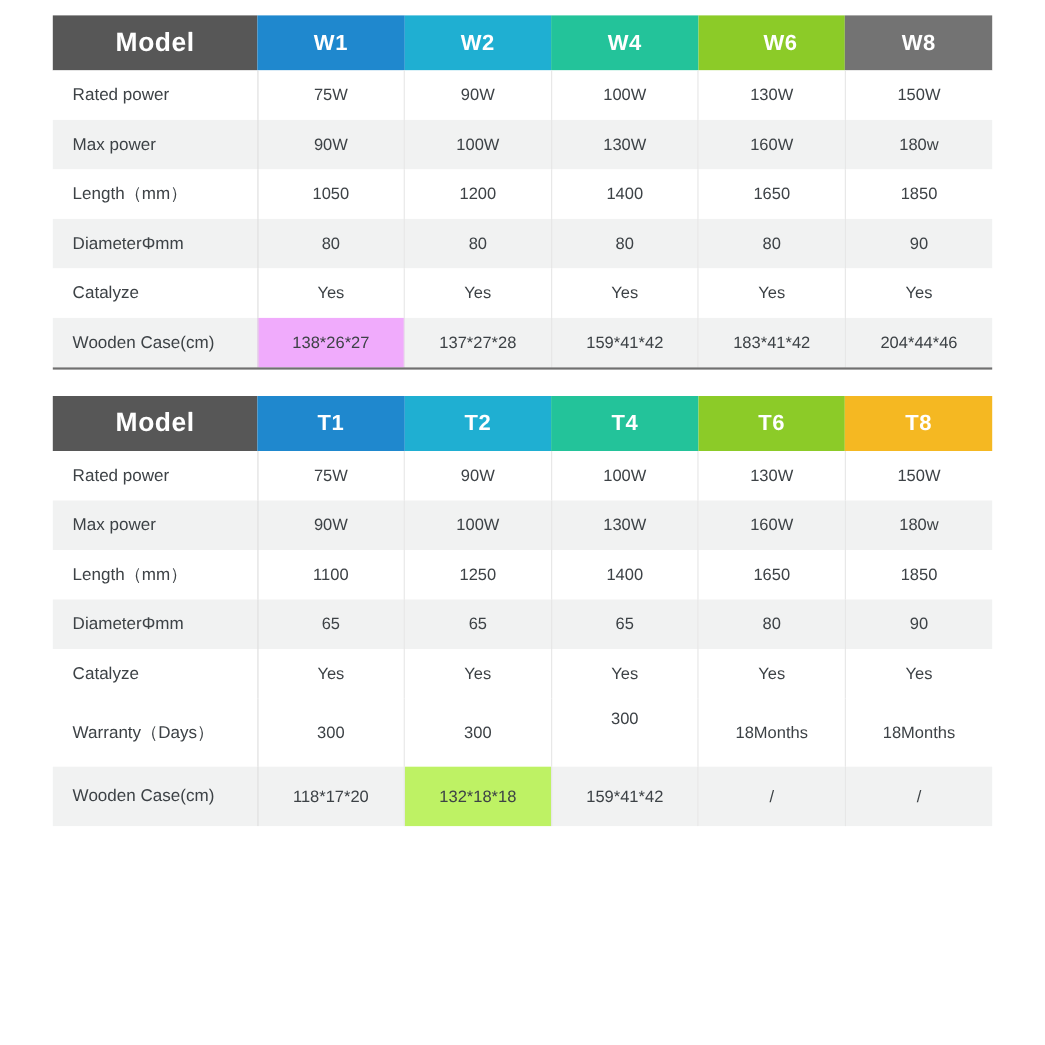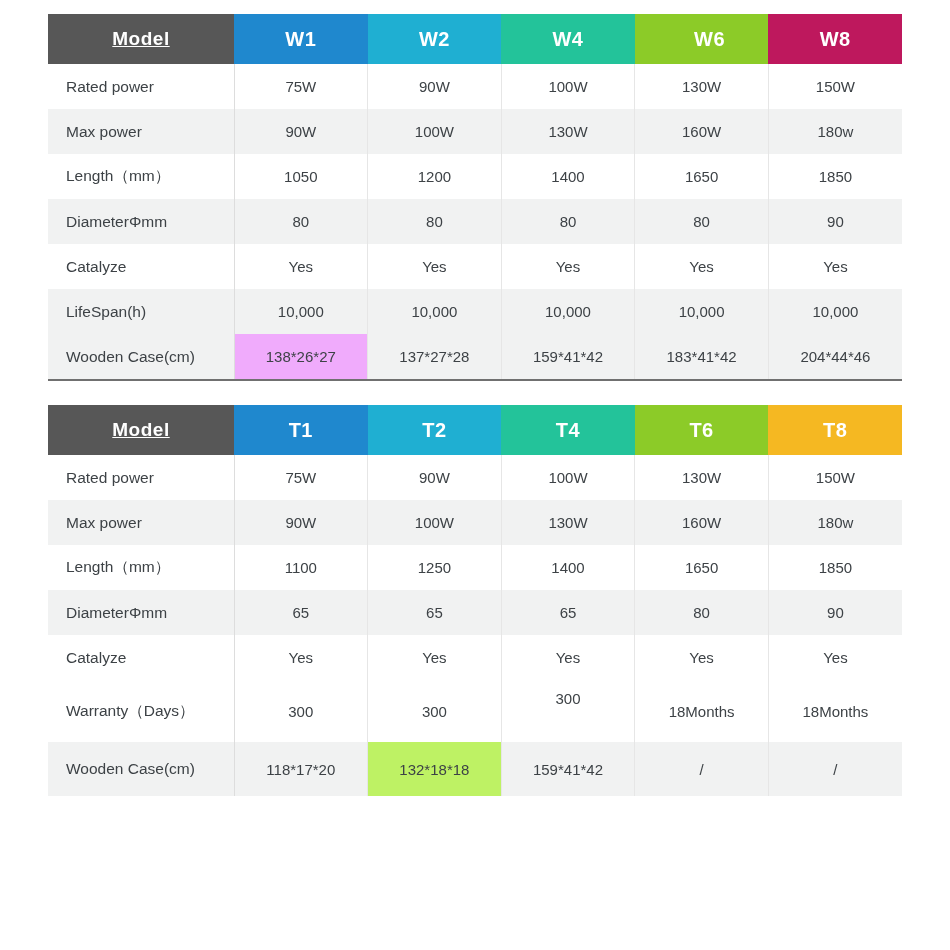--- a/index.html
+++ b/index.html
@@ -40,22 +40,21 @@
     font-size: 20px;
     font-weight: bold;
     color: #ffffff;
     text-align: center;
     vertical-align: middle;
     padding: 0;
     letter-spacing: 0.5px;
   }
   .spec-table thead th.model-head {
     background: #575757;
-    font-size: 19px;
-    text-decoration: underline;
+    font-size: 24px;
   }
 
   .spec-table tbody td {
     height: 45px;
     font-size: 15px;
     color: #3d4246;
     text-align: center;
     vertical-align: middle;
     padding: 0 4px;
     border-right: 1px solid #e6e6e6;
@@ -108,21 +107,21 @@
         <col class="col-data">
         <col class="col-data">
     </colgroup>
     <thead>
       <tr>
         <th class="model-head" style="background: rgb(87, 87, 87);">Model</th>
         <th style="background: rgb(31, 136, 206);">W1</th>
         <th style="background: rgb(31, 175, 210);">W2</th>
         <th style="background: rgb(35, 195, 154);">W4</th>
         <th style="background: rgb(140, 203, 40); padding-left: 16px;">W6</th>
-        <th style="background: #be185d; margin-left: 47px;">W8</th>
+        <th style="background: #737373; margin-left: 47px;">W8</th>
       </tr>
     </thead>
     <tbody>
       <tr class="plain">
         <td class="label-cell">Rated power</td>
         <td>75W</td>
         <td>90W</td>
         <td>100W</td>
         <td>130W</td>
         <td>150W</td>
@@ -151,28 +150,20 @@
         <td style="background: rgb(241, 242, 242);">80</td>
         <td style="background: rgb(241, 242, 242);">90</td>
       </tr>
       <tr class="plain">
         <td class="label-cell">Catalyze</td>
         <td>Yes</td>
         <td>Yes</td>
         <td>Yes</td>
         <td>Yes</td>
         <td>Yes</td>
-      </tr>
-      <tr class="alt">
-        <td class="label-cell" style="background: rgb(241, 242, 242);">LifeSpan(h)</td>
-        <td style="background: rgb(241, 242, 242);">10,000</td>
-        <td style="background: rgb(241, 242, 242);">10,000</td>
-        <td style="background: rgb(241, 242, 242);">10,000</td>
-        <td style="background: rgb(241, 242, 242);">10,000</td>
-        <td style="background: rgb(241, 242, 242);">10,000</td>
       </tr>
       <tr class="alt">
         <td class="label-cell" style="background: rgb(241, 242, 242);">Wooden Case(cm)</td>
         <td style="background: #f0abfc;">138*26*27</td>
         <td style="background: rgb(241, 242, 242);">137*27*28</td>
         <td style="background: rgb(241, 242, 242);">159*41*42</td>
         <td style="background: rgb(241, 242, 242);">183*41*42</td>
         <td style="background: rgb(241, 242, 242); margin-top: 12px;">204*44*46</td>
       </tr>
     </tbody>

